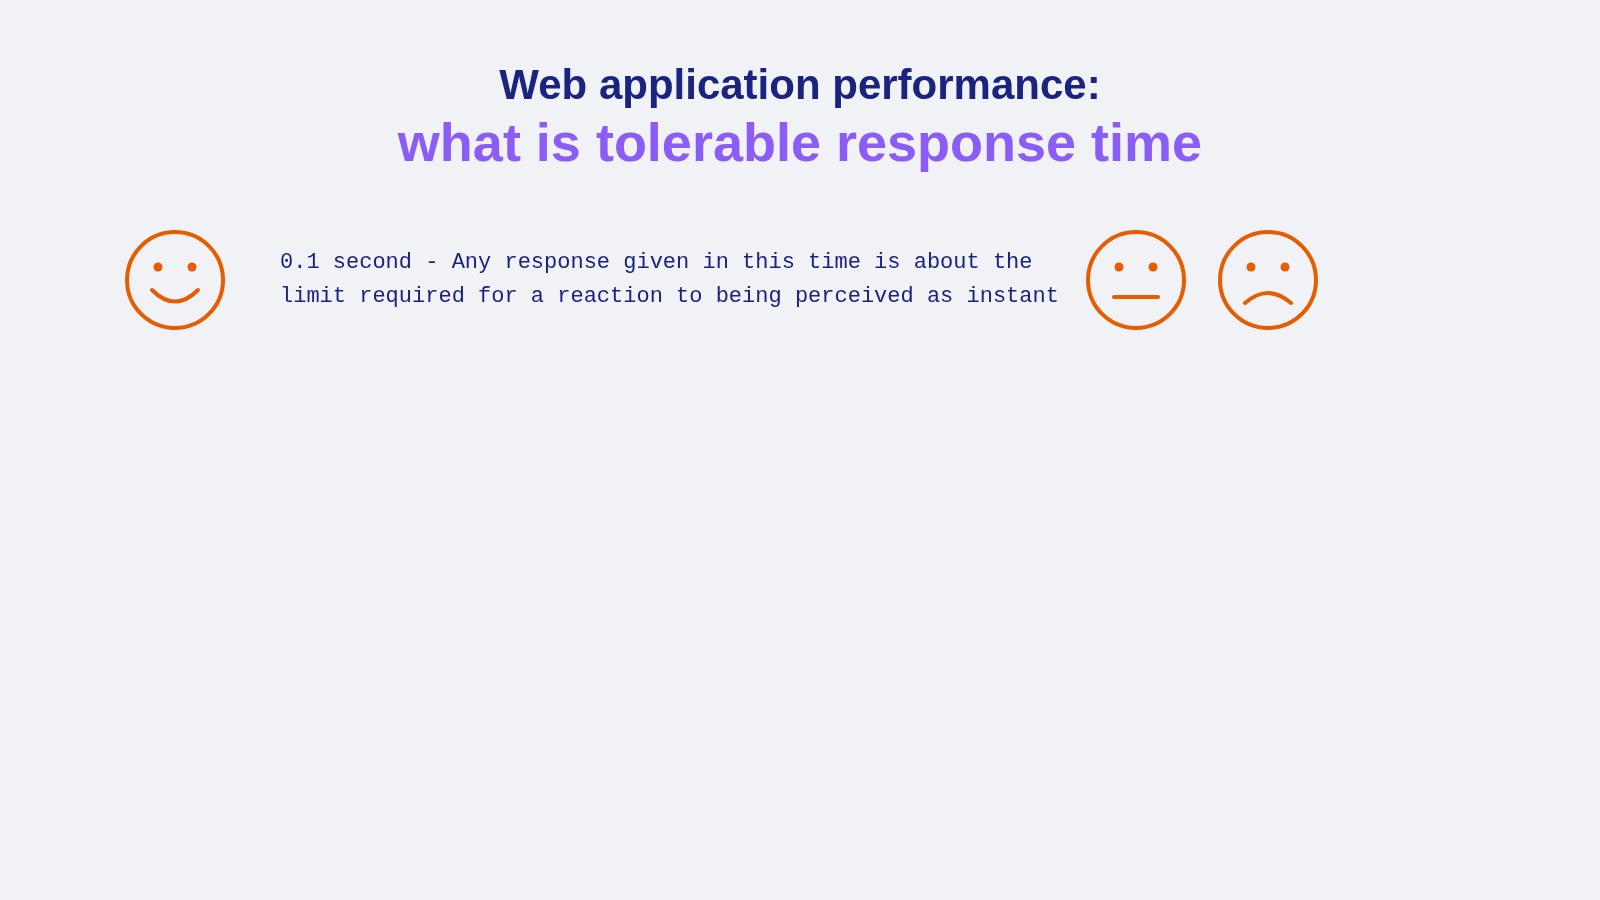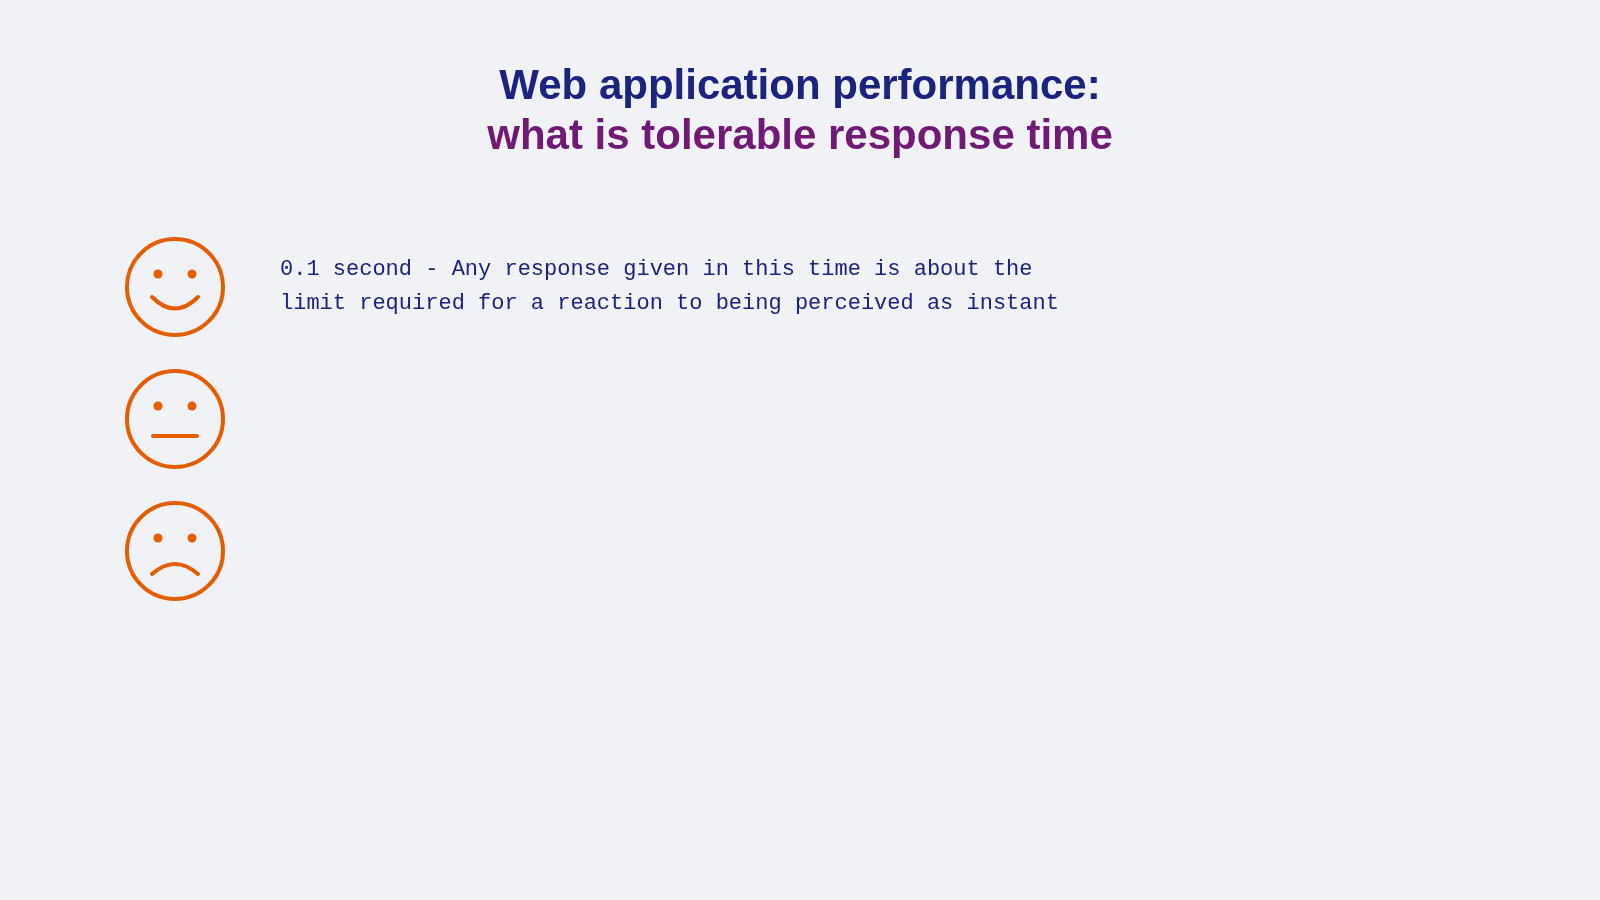--- a/index.html
+++ b/index.html
@@ -16,43 +16,42 @@
       display: flex;
       flex-direction: column;
       align-items: center;
       justify-content: flex-start;
       padding: 60px 120px 40px 120px;
       overflow: hidden;
     }
 
     .title-section {
       text-align: center;
-      margin-bottom: 71px;
+      margin-bottom: 50px;
     }
 
     .title-line1 {
       font-family: Arial, sans-serif;
       font-size: 42px;
       font-weight: 800;
       color: #1a237e;
       line-height: 1.2;
     }
 
     .title-line2 {
       font-family: Arial, sans-serif;
-      font-size: 42px;
+      font-size: 54px;
       font-weight: 800;
-      color: #701a75;
+      color: #8b5cf6;
       line-height: 1.2;
     }
 
     .items-container {
       width: 100%;
       display: flex;
-      flex-direction: column;
       gap: 22px;
     }
 
     .item-row {
       display: flex;
       flex-direction: row;
       align-items: center;
       gap: 50px;
     }
 

